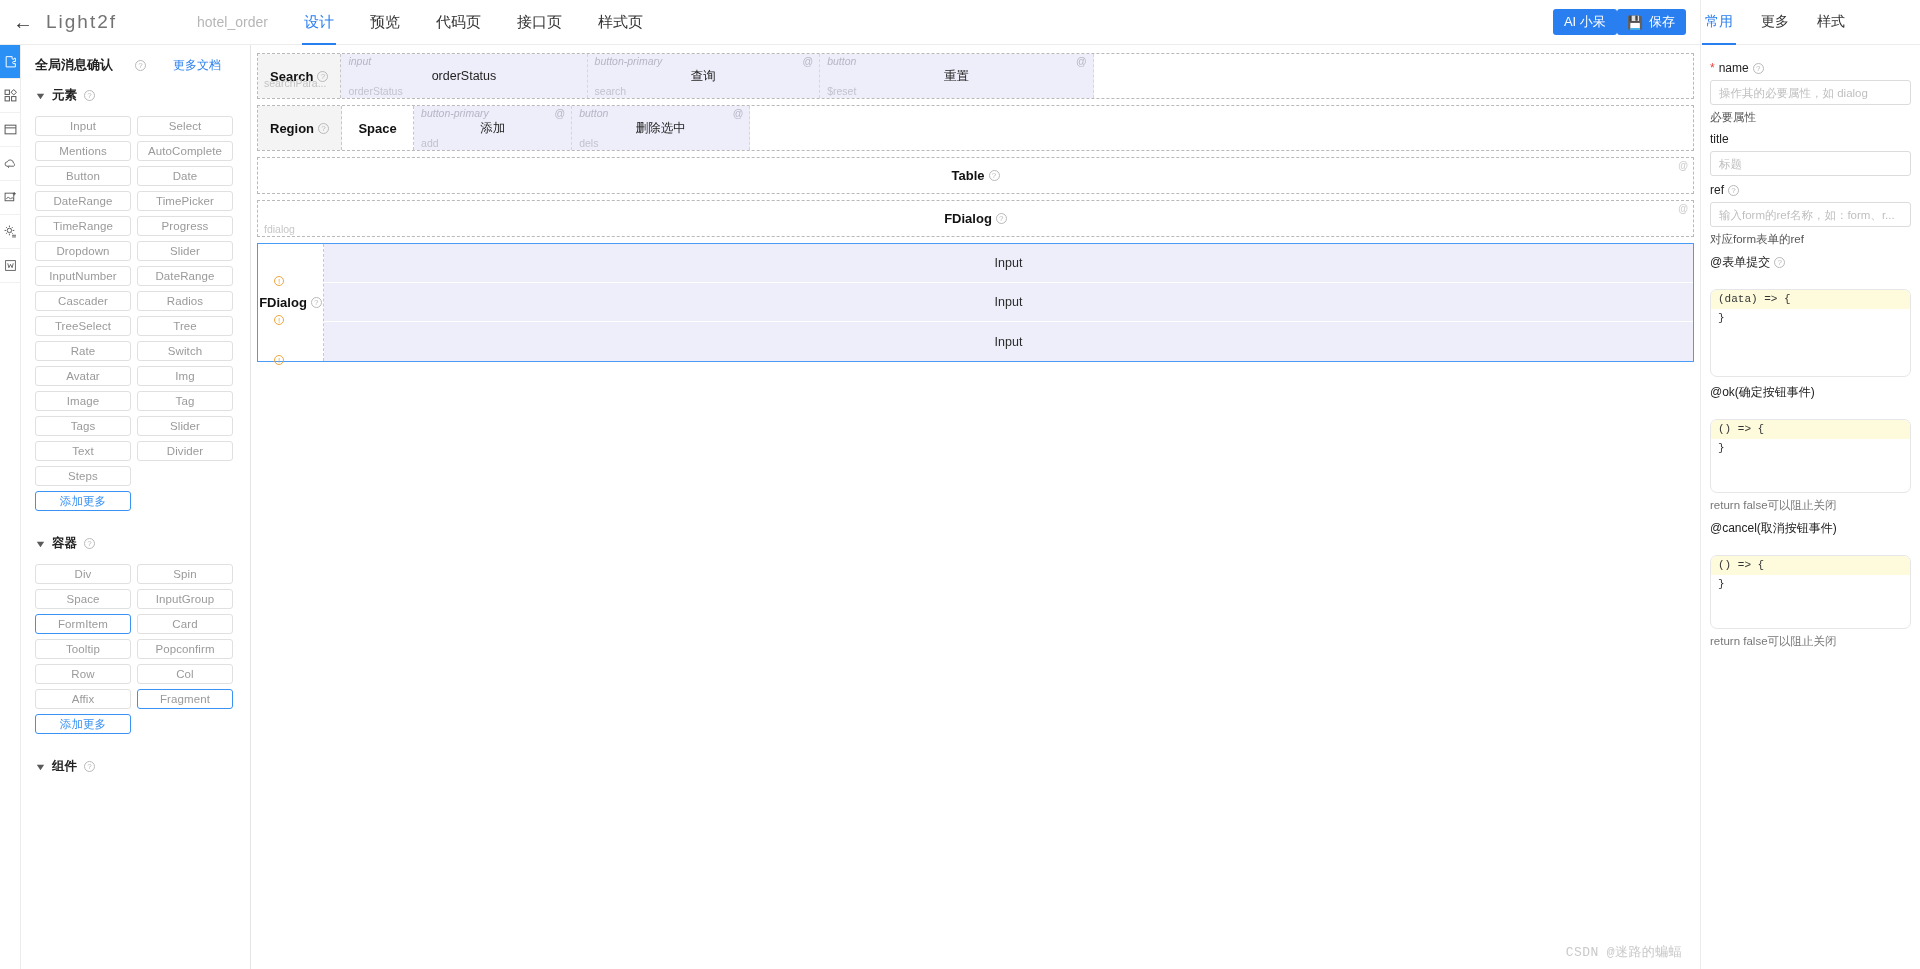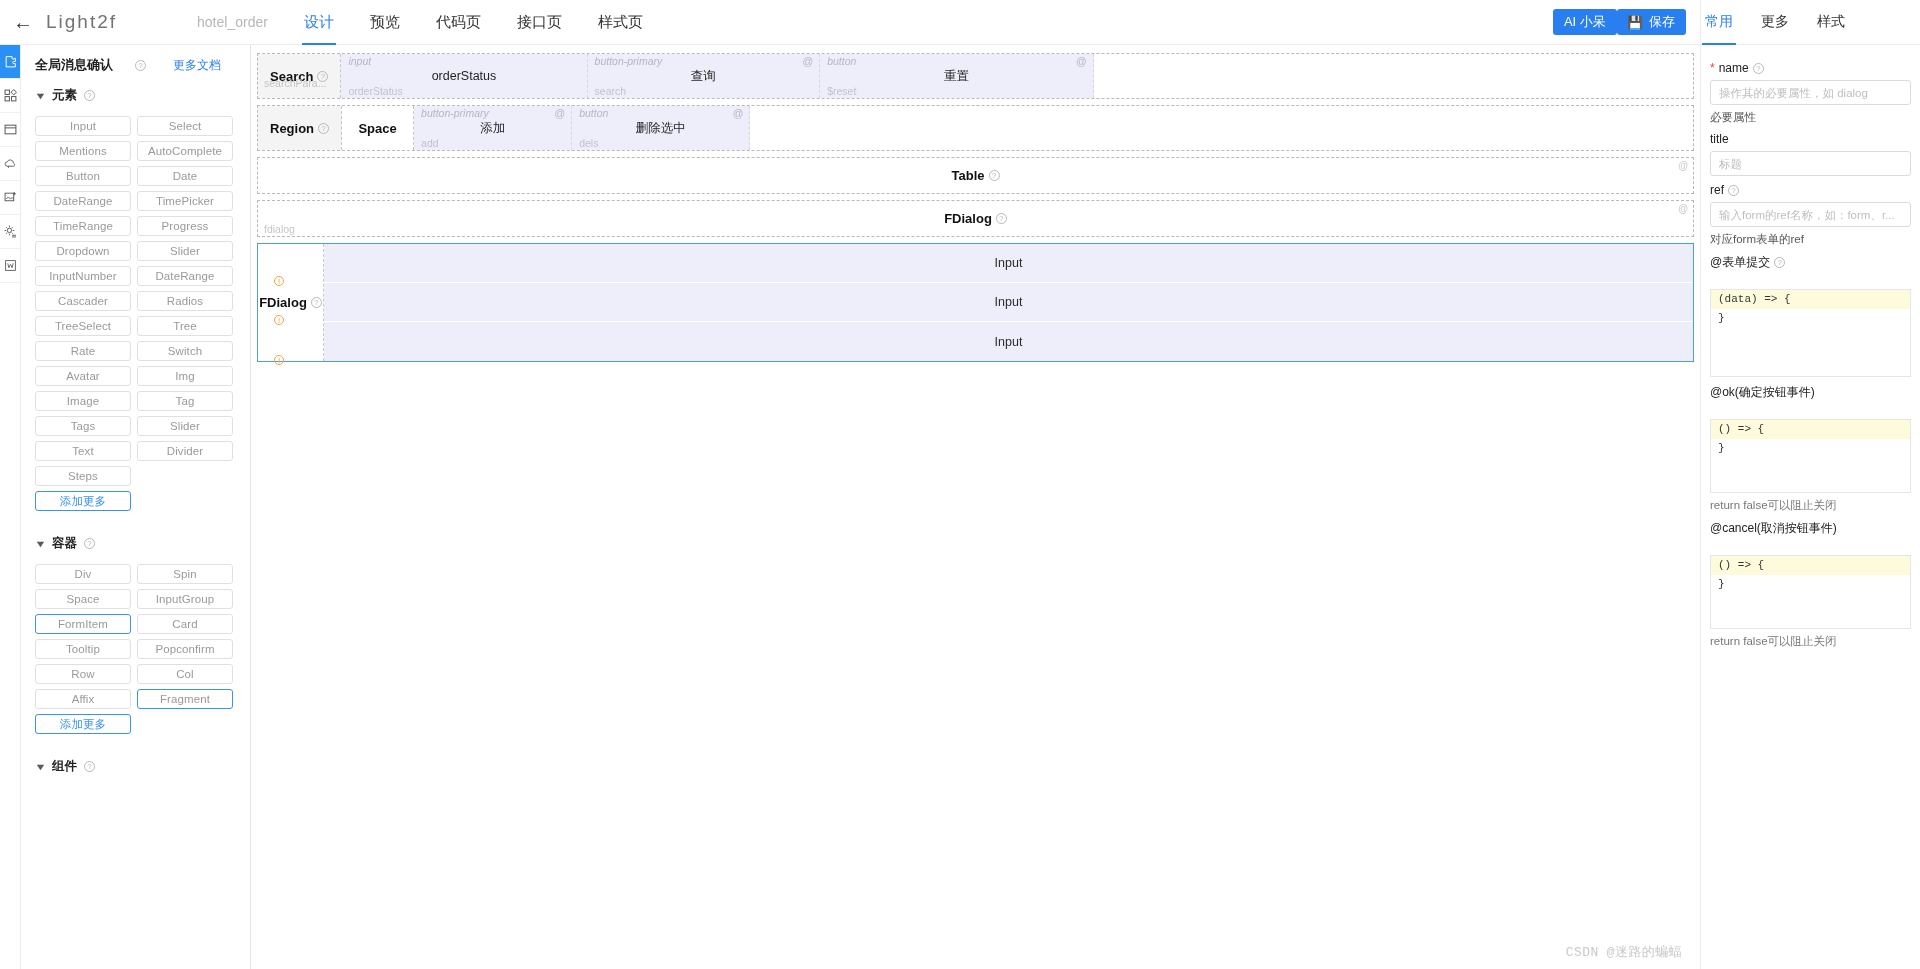--- a/index.html
+++ b/index.html
@@ -216,21 +216,21 @@
   .req { color: #e8433a; font-size: 12px; }
   .txtin {
     width: 100%; height: 25px; border: 1px solid #dcdcdc; border-radius: 3px;
     font-size: 11.5px; padding: 0 8px; color: #333; outline: none;
     font-family: "Liberation Sans", sans-serif;
   }
   .txtin::placeholder { color: #bfbfbf; }
   .hint { font-size: 11.5px; color: #555; margin: 5px 0 0 0; }
   .hint.gray { color: #777; }
   .code-box {
-    border: 1px solid #e6e6e6; border-radius: 0; margin-top: 18px;
+    border: 1px solid #e6e6e6; border-radius: 7px; margin-top: 18px;
     background: #fff; font-family: "Liberation Mono", monospace;
     font-size: 11px; line-height: 17px; color: #333; overflow: hidden;
   }
   .code-line-hi { background: #fdfbdc; padding: 1px 7px; }
   .code-line { padding: 1px 7px; }
   .code-pad { height: 34px; }
   .code-pad-lg { height: 48px; }
 
   
   .wm {

